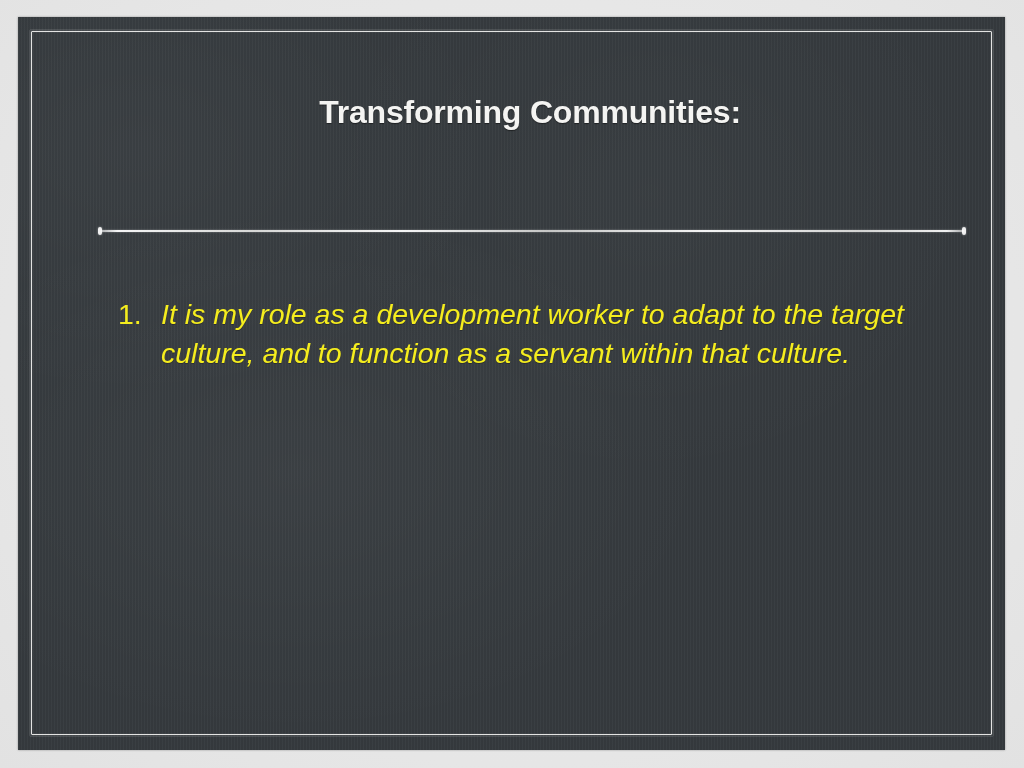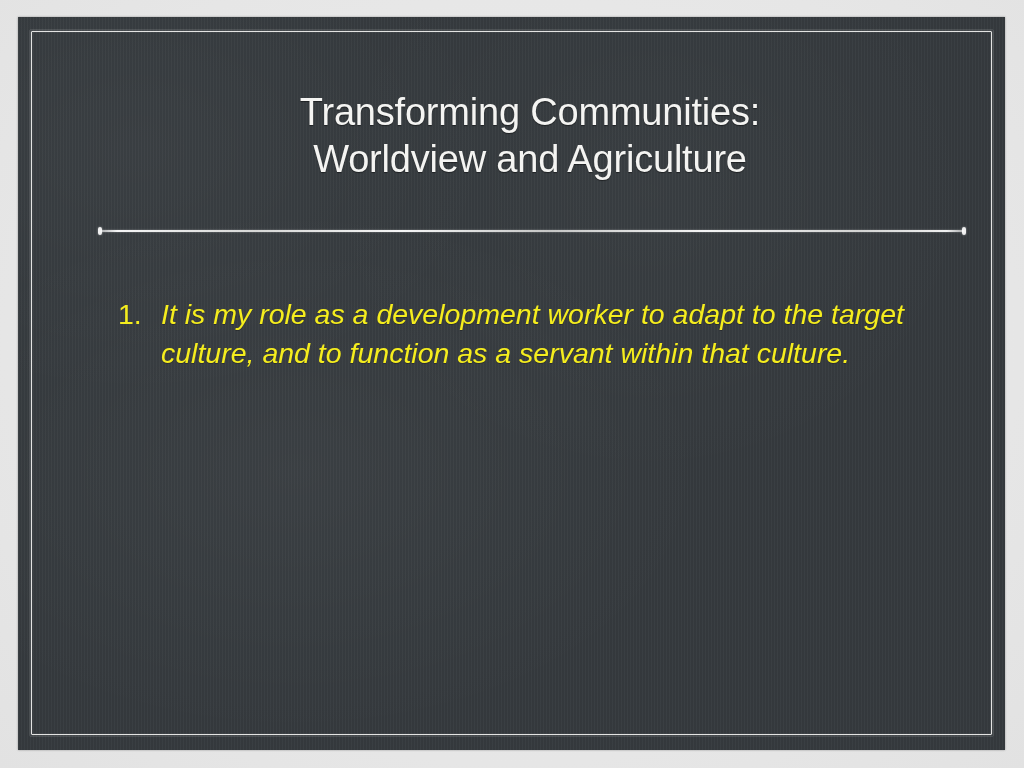--- a/index.html
+++ b/index.html
@@ -76,22 +76,22 @@
     position: absolute;
     left: 60px;
     top: 72px;
     width: 904px;
     text-align: center;
   }
   .title-line {
     display: block;
     color: #f4f4f2;
     font-family: "Liberation Sans", sans-serif;
-    font-weight: normal;
-    font-size: 38px;
+    font-weight: bold;
+    font-size: 32px;
     line-height: 47px;
     letter-spacing: -0.2px;
     text-shadow: 0 1px 1px rgba(0,0,0,0.45);
     white-space: nowrap;
   }
 
   
   .divider-wrap {
     position: absolute;
     left: 80px;
@@ -166,21 +166,20 @@
 <body>
 
 <div class="slide-canvas">
 
   <div class="board">
 
     <div class="chalk-frame"></div>
 
     <div class="title-block">
       <span class="title-line">Transforming Communities:</span>
-      <span class="title-line">Worldview and Agriculture</span>
     </div>
 
     <div class="divider-wrap">
       <div class="divider-cap left"></div>
       <div class="divider-line"></div>
       <div class="divider-cap right"></div>
     </div>
 
     <div class="body-block">
       <div class="bullet-item">

